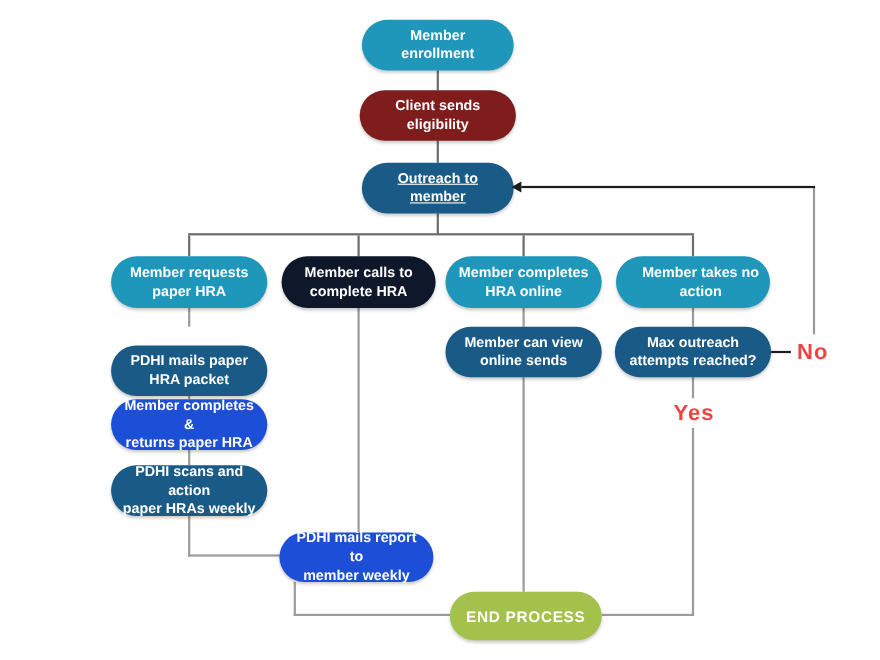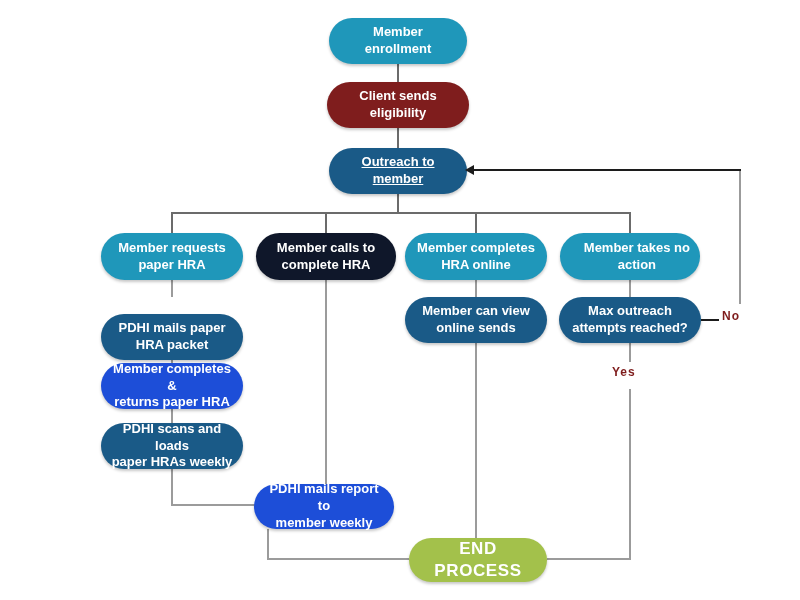--- a/index.html
+++ b/index.html
@@ -22,31 +22,31 @@
     line-height:1.3;
     box-shadow:0 2px 3px rgba(0,0,0,0.22);
     z-index:2;
     box-sizing:border-box;
     padding:0 10px;
   }
   .node .lbl{white-space:pre-line;}
   .line{position:absolute;z-index:1;}
   .edge-label{
     position:absolute;z-index:3;
-    font-weight:bold;font-size:12px;letter-spacing:1px;
-    color:#7f1d1d;
+    font-weight:bold;font-size:20px;letter-spacing:1px;
+    color:#ef4444;text-align:center;
   }
   .arrowhead{
     position:absolute;z-index:3;
     width:0;height:0;
     border-top:5px solid transparent;
     border-bottom:5px solid transparent;
     border-right:9px solid #1c1c1c;
   }
-  .end-node{letter-spacing:0.6px;font-size:17px;}
+  .end-node{letter-spacing:0.6px;font-size:14px;}
 
   
   .n-enrollment{left:329px;top:18px;width:138px;height:46px;}
   .n-eligibility{left:327px;top:82px;width:142px;height:46px;}
   .n-outreach{left:329px;top:148px;width:138px;height:46px;text-decoration:underline;}
   .n-requests{left:101px;top:233px;width:142px;height:47px;}
   .n-calls{left:256px;top:233px;width:140px;height:47px;}
   .n-online{left:405px;top:233px;width:142px;height:47px;}
   .n-noaction{left:560px;top:233px;width:140px;height:47px;}
   .n-packet{left:101px;top:297px;width:142px;height:46px;margin-top:17px;}
@@ -133,21 +133,21 @@
   </div>
   <div class="node n-maxout" style="background: rgb(26, 90, 135);">
     <span class="lbl">Max outreach
 attempts reached?</span>
   </div>
   <div class="node n-returns" style="background: #1d4ed8;">
     <span class="lbl">Member completes &amp;
 returns paper HRA</span>
   </div>
   <div class="node n-scans" style="background: rgb(26, 90, 135);">
-    <span class="lbl">PDHI scans and loads
+    <span class="lbl">PDHI scans and action
 paper HRAs weekly</span>
   </div>
   <div class="node n-report" style="background: #1d4ed8;">
     <span class="lbl">PDHI mails report to
 member weekly</span>
   </div>
   <div class="node n-end end-node" style="background: rgb(163, 193, 75);">
     <span class="lbl">END PROCESS</span>
   </div>
 

